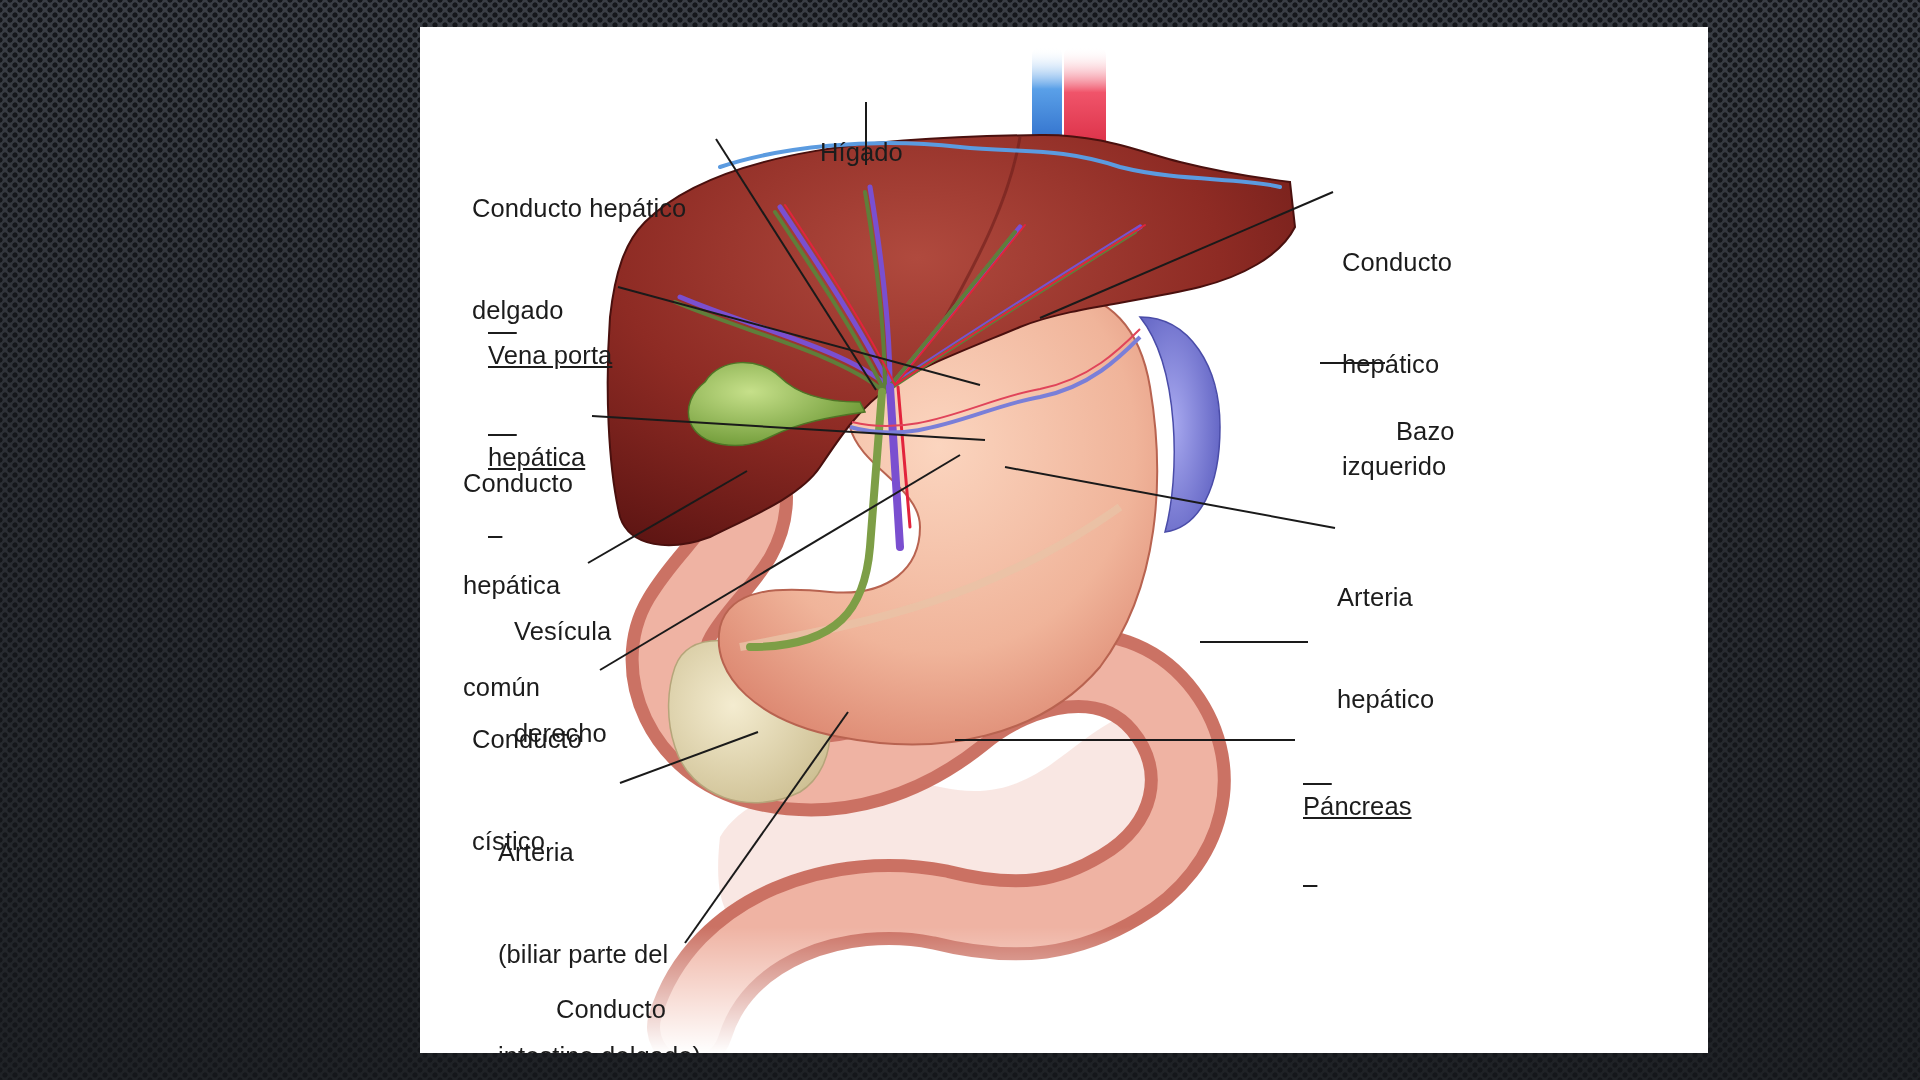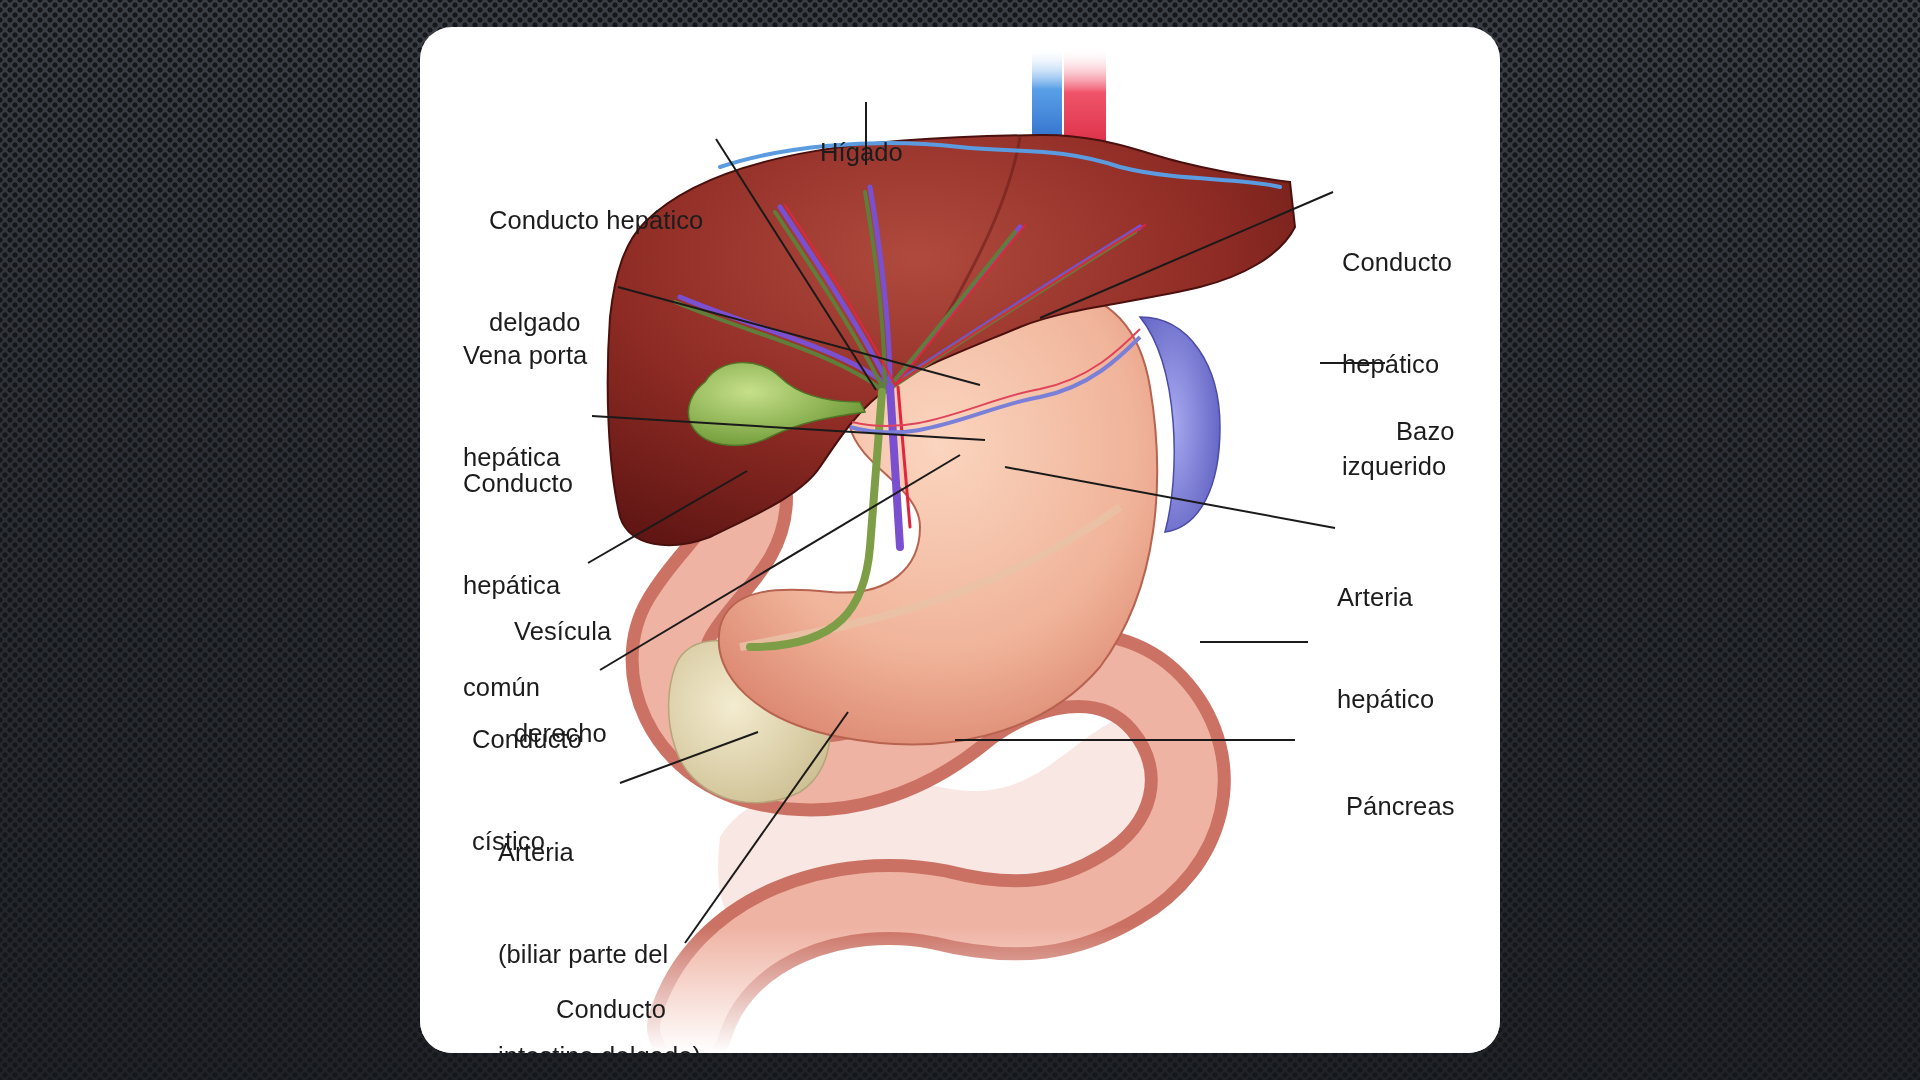--- a/index.html
+++ b/index.html
@@ -8,22 +8,22 @@
     background-color:#2a2d33;
     background-image:
       radial-gradient(circle at 50% 50%, #15171b 0 2.2px, transparent 3px),
       radial-gradient(circle at 50% 50%, #15171b 0 2.2px, transparent 3px),
       linear-gradient(180deg, #3a3e45 0%, #2b2e34 45%, #1f2226 100%);
     background-size: 10px 10px, 10px 10px, 100% 100%;
     background-position: 0 0, 5px 5px, 0 0;
     font-family: "Liberation Sans", sans-serif;
   }
   .panel {
-    position:absolute; left:420px; top:27px; width:1080px; height:1026px;
-    background:#ffffff; overflow:hidden;border-radius:32px;
+    position:absolute; left:420px; top:27px; width:1288px; height:1026px;
+    background:#ffffff; overflow:hidden;
   }
   .illus { position:absolute; left:0; top:0; width:1080px; height:1026px; }
   .label {
     position:absolute; color:#1c1c1c; font-size:25.5px; line-height:34px;
     white-space:pre; letter-spacing:0.1px;
   }
   .label span { display:block; }
   .leaders line { stroke:#1a1a1a; stroke-width:2; }
 </style>
 </head>
@@ -117,30 +117,30 @@
     <line x1="780" y1="615" x2="888" y2="615"></line>
     <line x1="180" y1="643" x2="540" y2="428"></line>
     <line x1="535" y1="713" x2="875" y2="713"></line>
     <line x1="200" y1="756" x2="338" y2="705"></line>
     <line x1="265" y1="916" x2="428" y2="685"></line>
   </svg>
 
   <div class="label" style="left:400px; top:40px;">
     <span>Hígado</span>
   </div>
-  <div class="label" style="left:52px; top:108px;margin-left:17px;">
+  <div class="label" style="left:52px; top:96px;">
     <span>Conducto hepático</span>
     <span>delgado</span>
   </div>
   <div class="label" style="left:922px; top:150px;">
     <span>Conducto</span>
     <span>hepático</span>
     <span>izquerido</span>
   </div>
-  <div class="label" style="left:43px; top:243px;">
+  <div class="label" style="left:68px; top:243px;text-decoration:underline;">
     <span>Vena porta</span>
     <span>hepática</span>
   </div>
   <div class="label" style="left:976px; top:319px;text-align:center;">
     <span>Bazo</span>
   </div>
   <div class="label" style="left:43px; top:371px;">
     <span>Conducto</span>
     <span>hepática</span>
     <span>común</span>
@@ -150,21 +150,21 @@
     <span>hepático</span>
   </div>
   <div class="label" style="left:54px; top:519px;margin-left:40px;">
     <span>Vesícula</span>
     <span>derecho</span>
   </div>
   <div class="label" style="left:52px; top:627px;">
     <span>Conducto</span>
     <span>cístico</span>
   </div>
-  <div class="label" style="left:926px; top:694px;">
+  <div class="label" style="left:883px; top:694px;text-decoration:underline;">
     <span>Páncreas</span>
   </div>
   <div class="label" style="left:78px; top:740px;">
     <span>Arteria</span>
     <span>(biliar parte del</span>
     <span>intestino delgado)</span>
   </div>
   <div class="label" style="left:136px; top:897px;">
     <span>Conducto</span>
     

